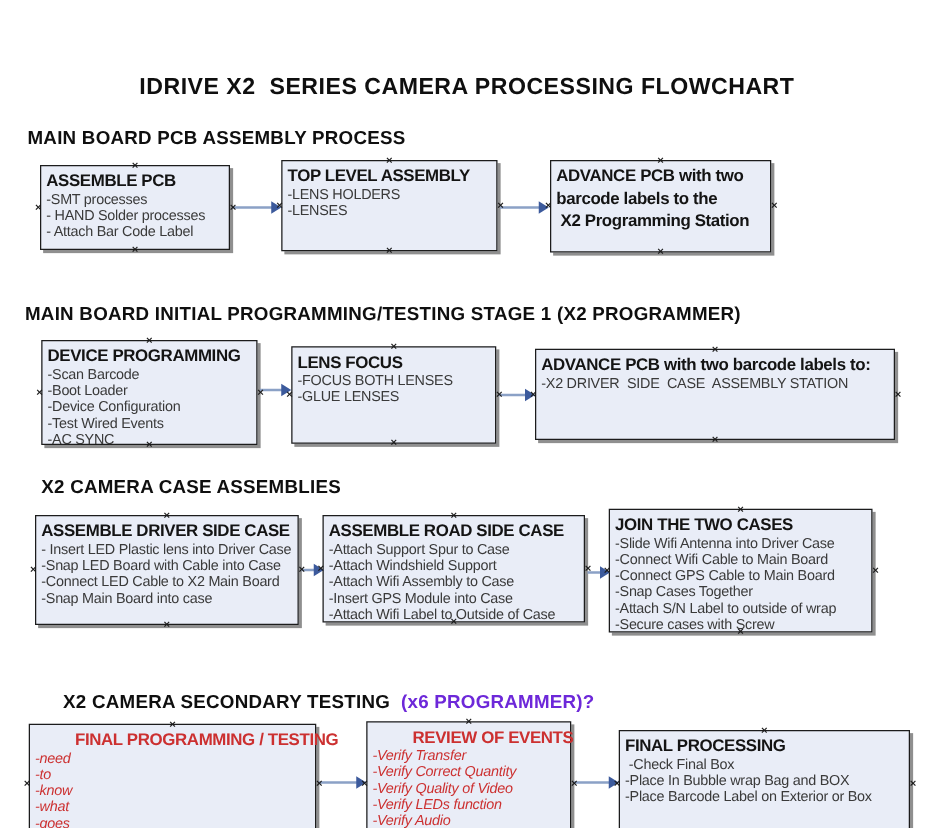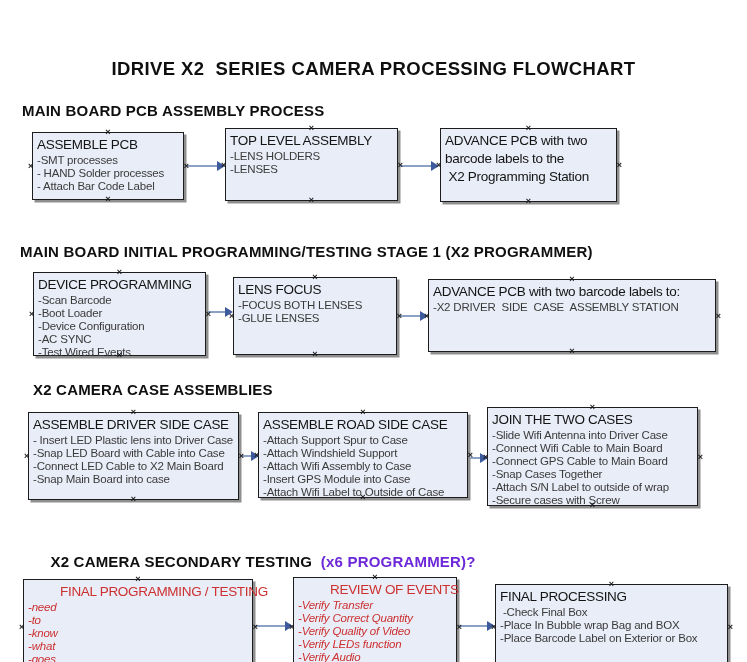--- a/index.html
+++ b/index.html
@@ -15,21 +15,21 @@
     letter-spacing:0.2px;white-space:pre;
   }
   .red-text{color:#6d28d9;}
 
   .box{
     position:absolute;background:#e9edf7;border:1px solid #1c1c1c;
     box-shadow:2.5px 2.5px 0 #8f8f8f;box-sizing:border-box;
     padding:3px 4px 0 4px;
   }
   .box-title{
-    font-size:13.5px;font-weight:normal;line-height:18px;color:#141414;
+    font-size:13.5px;font-weight:bold;line-height:18px;color:#141414;
     letter-spacing:-0.3px;white-space:pre;margin:0;
   }
   .box-item{
     font-size:11.5px;line-height:13px;color:#3a3a3a;
     letter-spacing:-0.2px;white-space:pre;margin:0;
   }
   .red .box-title{color:#cc3030;padding-left:32px;}
   .red .box-item{color:#cc3030;font-style:italic;}
 
   .conn{
@@ -93,22 +93,22 @@
       <span class="conn conn-right">×</span>
       <span class="conn conn-bottom">×</span>
       <span class="conn conn-left">×</span>
     </div>
 
   <div class="box" style="left:33px;top:228px;width:173px;height:84px">
     <div class="box-title">DEVICE PROGRAMMING</div>
     <div class="box-item">-Scan Barcode</div>
     <div class="box-item">-Boot Loader</div>
     <div class="box-item">-Device Configuration</div>
+    <div class="box-item">-Test Wired Events</div>
     <div class="box-item">-AC SYNC</div>
-    <div class="box-item">-Test Wired Events</div>
   <span class="conn conn-top">×</span>
       <span class="conn conn-right">×</span>
       <span class="conn conn-bottom">×</span>
       <span class="conn conn-left">×</span>
     </div>
 
   <div class="box" style="left:233px;top:233px;width:164px;height:78px">
     <div class="box-title">LENS FOCUS</div>
     <div class="box-item">-FOCUS BOTH LENSES</div>
     <div class="box-item">-GLUE LENSES</div>

